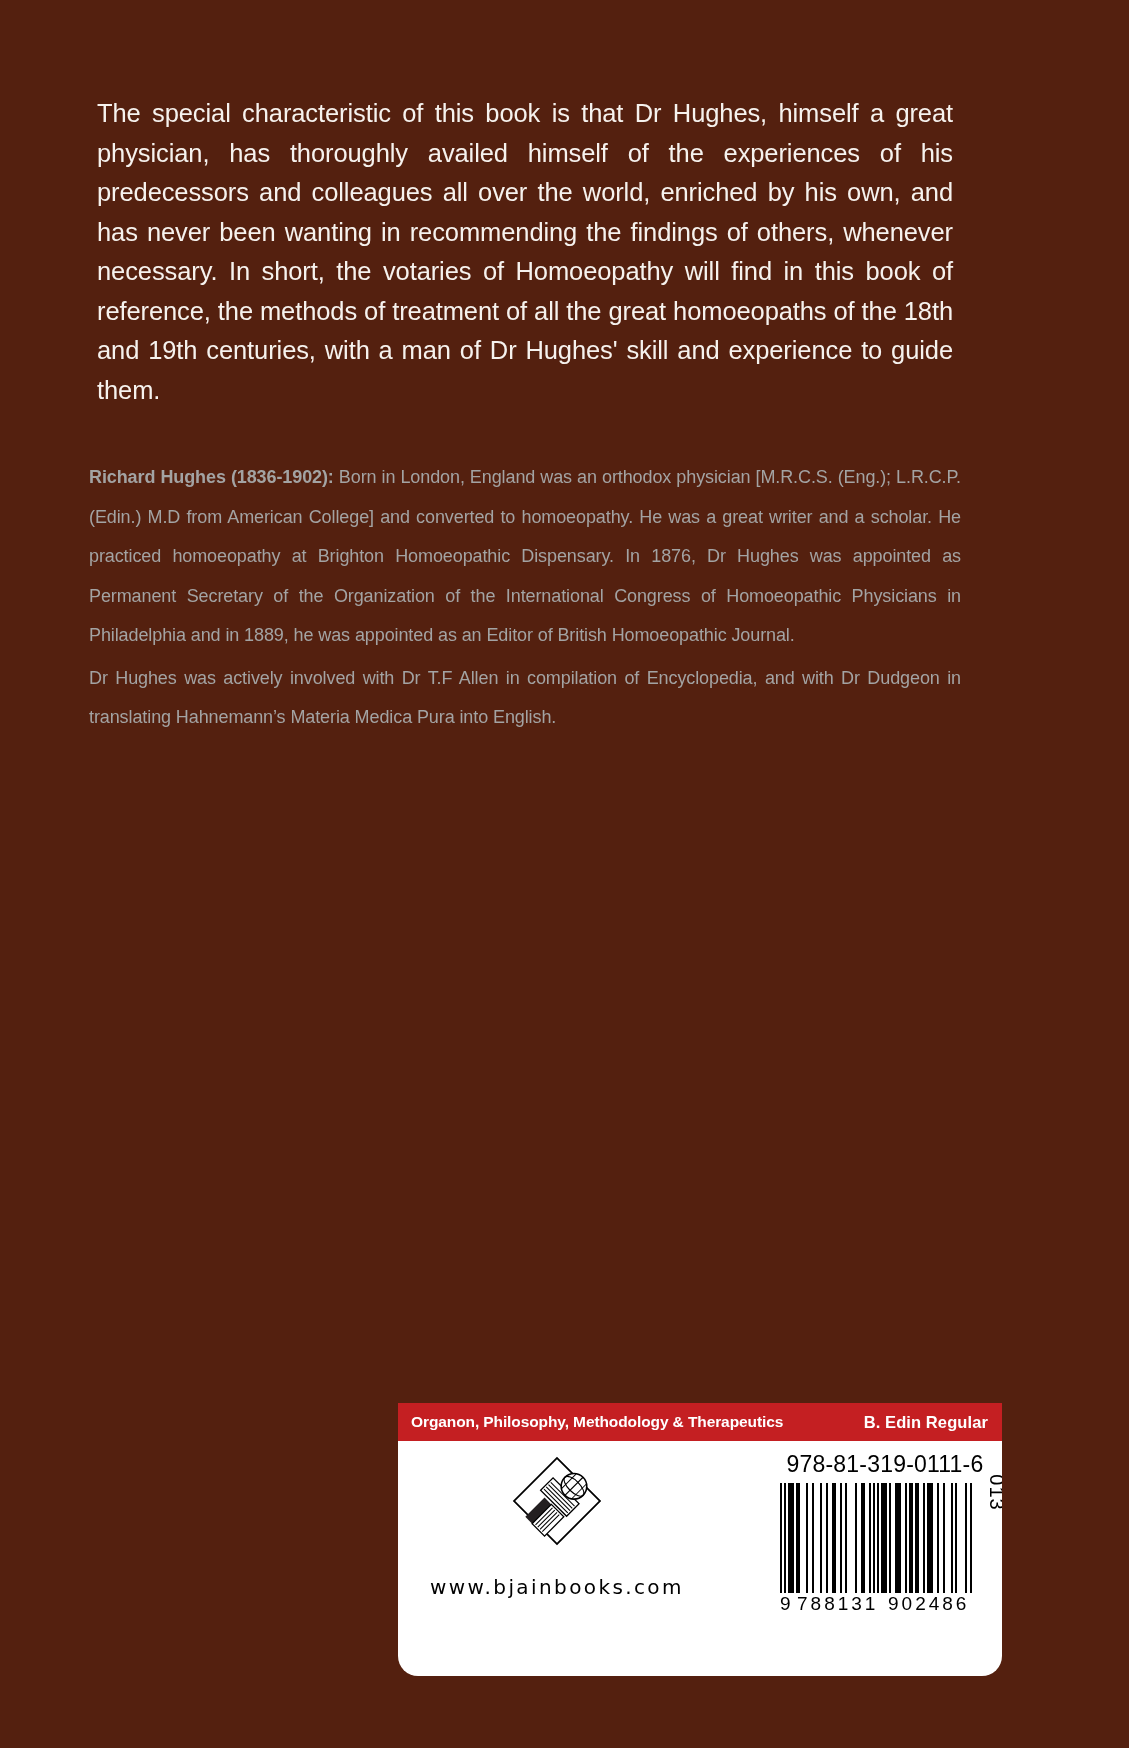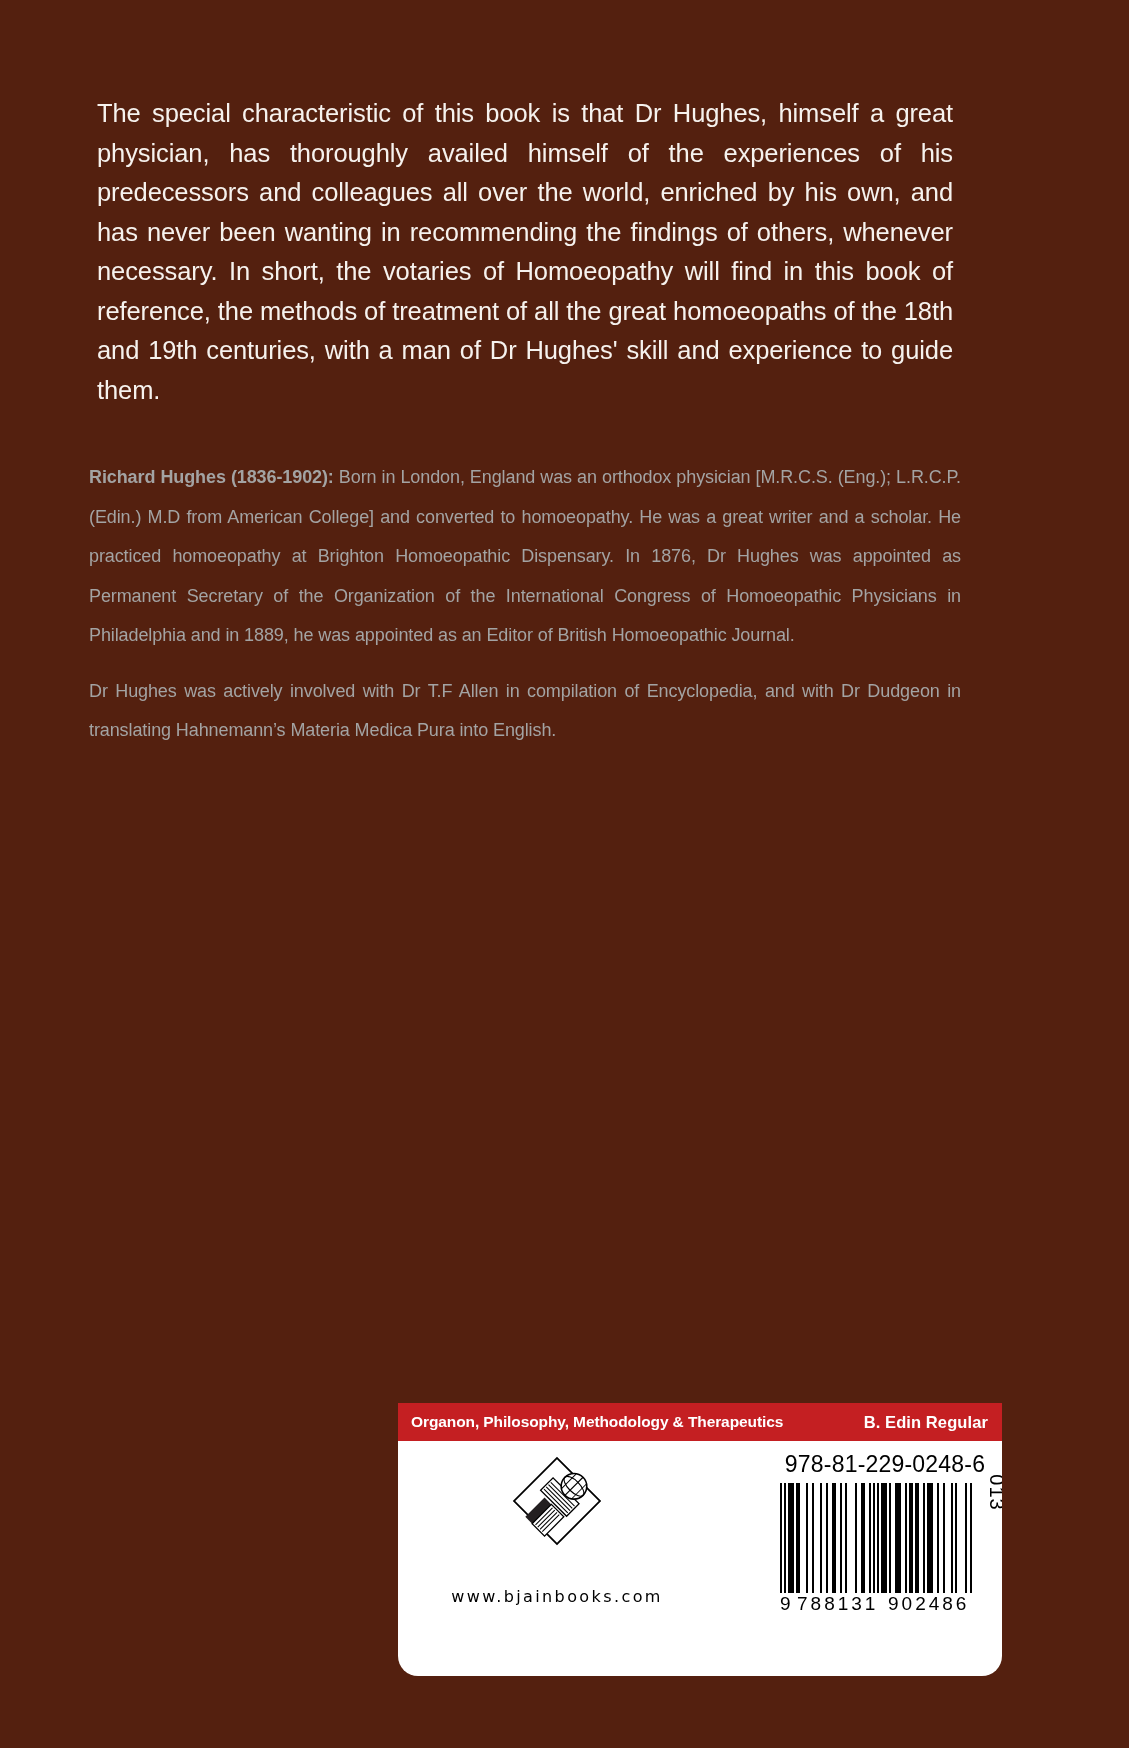--- a/index.html
+++ b/index.html
@@ -71,21 +71,21 @@
   .bio-para {
     color: #a3a3a3;
     font-size: 18px;
     line-height: 39.5px;
     text-align: justify;
     text-justify: inter-word;
     margin: 0;
     letter-spacing: -0.1px;
   }
   .bio-para + .bio-para {
-    margin-top: 16px;
+    margin-top: 3px;
   }
   .bio-name {
     font-weight: bold;
   }
 
   
   .panel {
     position: absolute;
     left: 398px;
     top: 1403px;
@@ -130,23 +130,23 @@
     width: 294px;
     display: flex;
     flex-direction: column;
     align-items: center;
   }
   .logo-mark {
     width: 96px;
     height: 96px;
   }
   .logo-url {
-    margin-top: 38px;
+    margin-top: 26px;
     color: #000000;
-    font-size: 16px;
+    font-size: 20px;
     letter-spacing: 2.4px;
     font-family: "DejaVu Sans", sans-serif;
     white-space: nowrap;
   }
 
   
   .barcode-group {
     position: absolute;
     right: 12px;
     top: 10px;
@@ -258,21 +258,21 @@
             <ellipse cx="88" cy="62" rx="7" ry="16" fill="none" stroke="#000000" stroke-width="1.4"></ellipse>
             <line x1="72" y1="62" x2="104" y2="62" stroke="#000000" stroke-width="1.4"></line>
             <line x1="75" y1="53" x2="101" y2="53" stroke="#000000" stroke-width="1.2"></line>
             <line x1="75" y1="71" x2="101" y2="71" stroke="#000000" stroke-width="1.2"></line>
           </g>
         </svg>
         <div class="logo-url">www.bjainbooks.com</div>
       </div>
 
       <div class="barcode-group">
-        <div class="isbn-text">978-81-229-0248-6</div>
+        <div class="isbn-text">978-81-319-0111-6</div>
 
         <div class="barcode-box">
           <div class="bars" id="bars-host">
               <div class="bar tall" style="width: 2.02px;"></div>
               <div class="bargap" style="width: 2.02px; height: 1px;"></div>
               <div class="bar tall" style="width: 2.02px;"></div>
               <div class="bargap" style="width: 2.02px; height: 1px;"></div>
               <div class="bar" style="width: 6.06px;"></div>
               <div class="bargap" style="width: 2.02px; height: 1px;"></div>
               <div class="bar" style="width: 4.04px;"></div>

